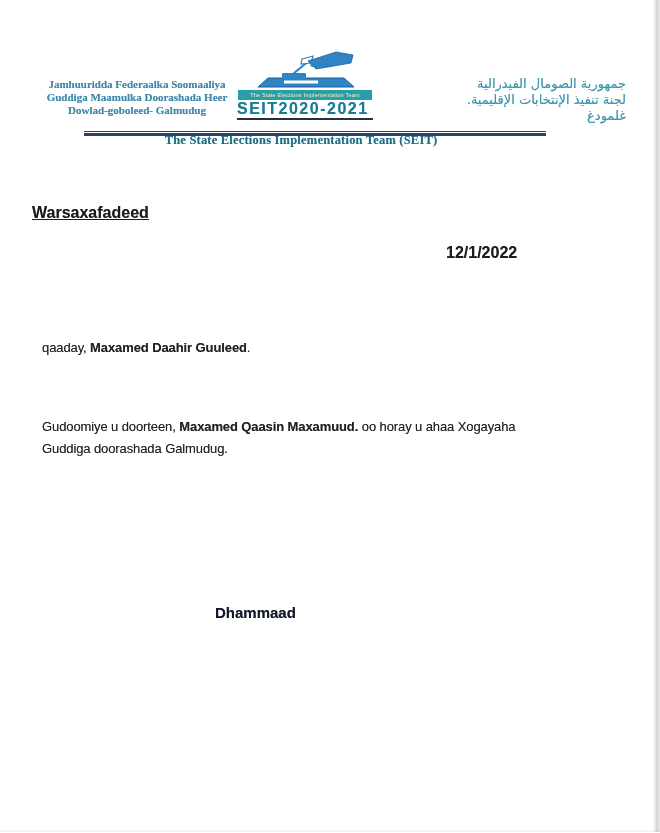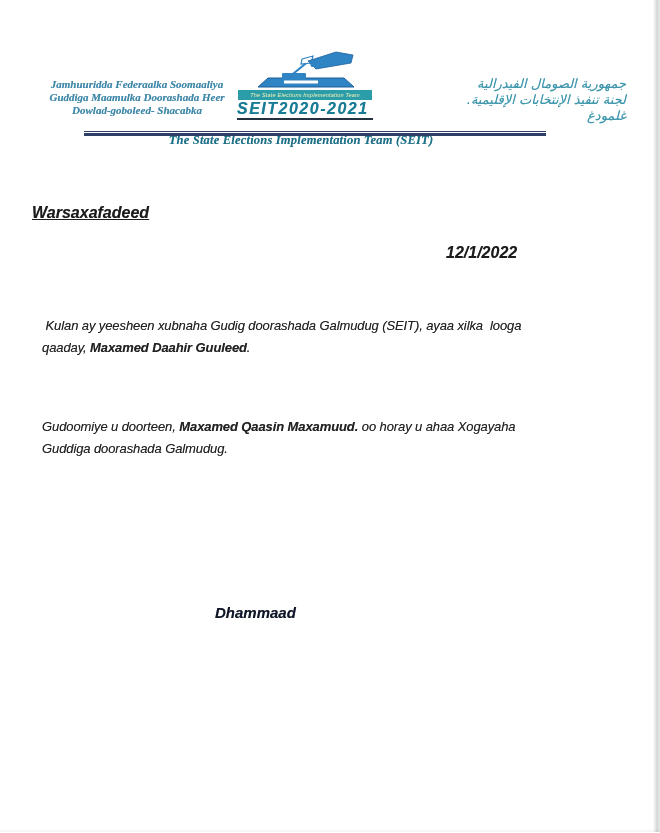--- a/index.html
+++ b/index.html
@@ -4,21 +4,20 @@
 <style>
   html, body { margin: 0; padding: 0; background: #ffffff; }
   .page {
     position: relative;
     width: 660px;
     height: 832px;
     background: #ffffff;
     overflow: hidden;
     font-family: "Liberation Sans", sans-serif;
     color: #212121;
-    font-style: italic;
   }
 
   
   .org-block {
     position: absolute;
     left: 38px; top: 78px; width: 198px;
     text-align: center;
     font-family: "Liberation Serif", serif;
     font-weight: bold;
     font-size: 11px;
@@ -140,21 +139,21 @@
   }
 </style>
 </head>
 <body>
 
 <div class="page">
 
   <div class="org-block">
     <div>Jamhuuridda Federaalka Soomaaliya</div>
     <div>Guddiga Maamulka Doorashada Heer</div>
-    <div>Dowlad-goboleed- Shacabka</div>
+    <div>Dowlad-goboleed- Galmudug</div>
   </div>
 
   <div class="logo-wrap">
     <svg class="logo-art" width="110" height="40" viewBox="0 0 110 40">
 
       <path d="M8,37 L18,28 H94 L104,37 Z" fill="#2f84c4" stroke="#1d5f9c" stroke-width="1"></path>
       <rect x="34" y="30.5" width="34" height="3" fill="#ffffff"></rect>
       <rect x="32" y="23" width="24" height="6" rx="1" fill="#2f84c4"></rect>
 
       <line x1="38" y1="28" x2="60" y2="10" stroke="#2f84c4" stroke-width="2.2"></line>
@@ -173,21 +172,21 @@
     <div>لجنة تنفيذ الإنتخابات الإقليمية. غلمودغ</div>
   </div>
 
   <div class="tagline">The State Elections Implementation Team (SEIT)</div>
   <div class="head-rule"></div>
 
   <div class="doc-title">Warsaxafadeed</div>
   <div class="doc-date">12/1/2022</div>
 
 
-  <div class="para p2"><span> Kulan ay yeesheen xubnaha Gudig doorashada Galmudug (SEIT), ayaa xilka  looga</span><br><span>qaaday, </span><span class="b">Maxamed Daahir Guuleed</span><span>.</span></div>
+  <div class="para p2"><br><span>qaaday, </span><span class="b">Maxamed Daahir Guuleed</span><span>.</span></div>
 
   <div class="para p3"><br><span>Gudoomiye u doorteen, </span><span class="b">Maxamed Qaasin Maxamuud.</span><span> oo horay u ahaa Xogayaha</span><br><span>Guddiga doorashada Galmudug.</span></div>
 
 
   <div class="closing">Dhammaad</div>
 
   <div class="edge-right"></div>
   <div class="edge-bottom"></div>
 </div>
 

